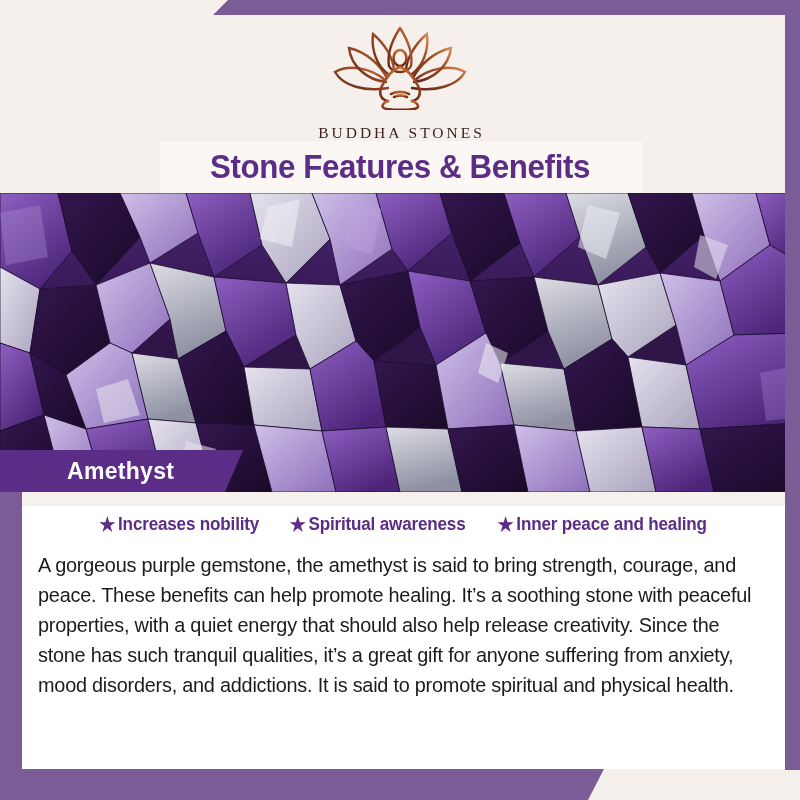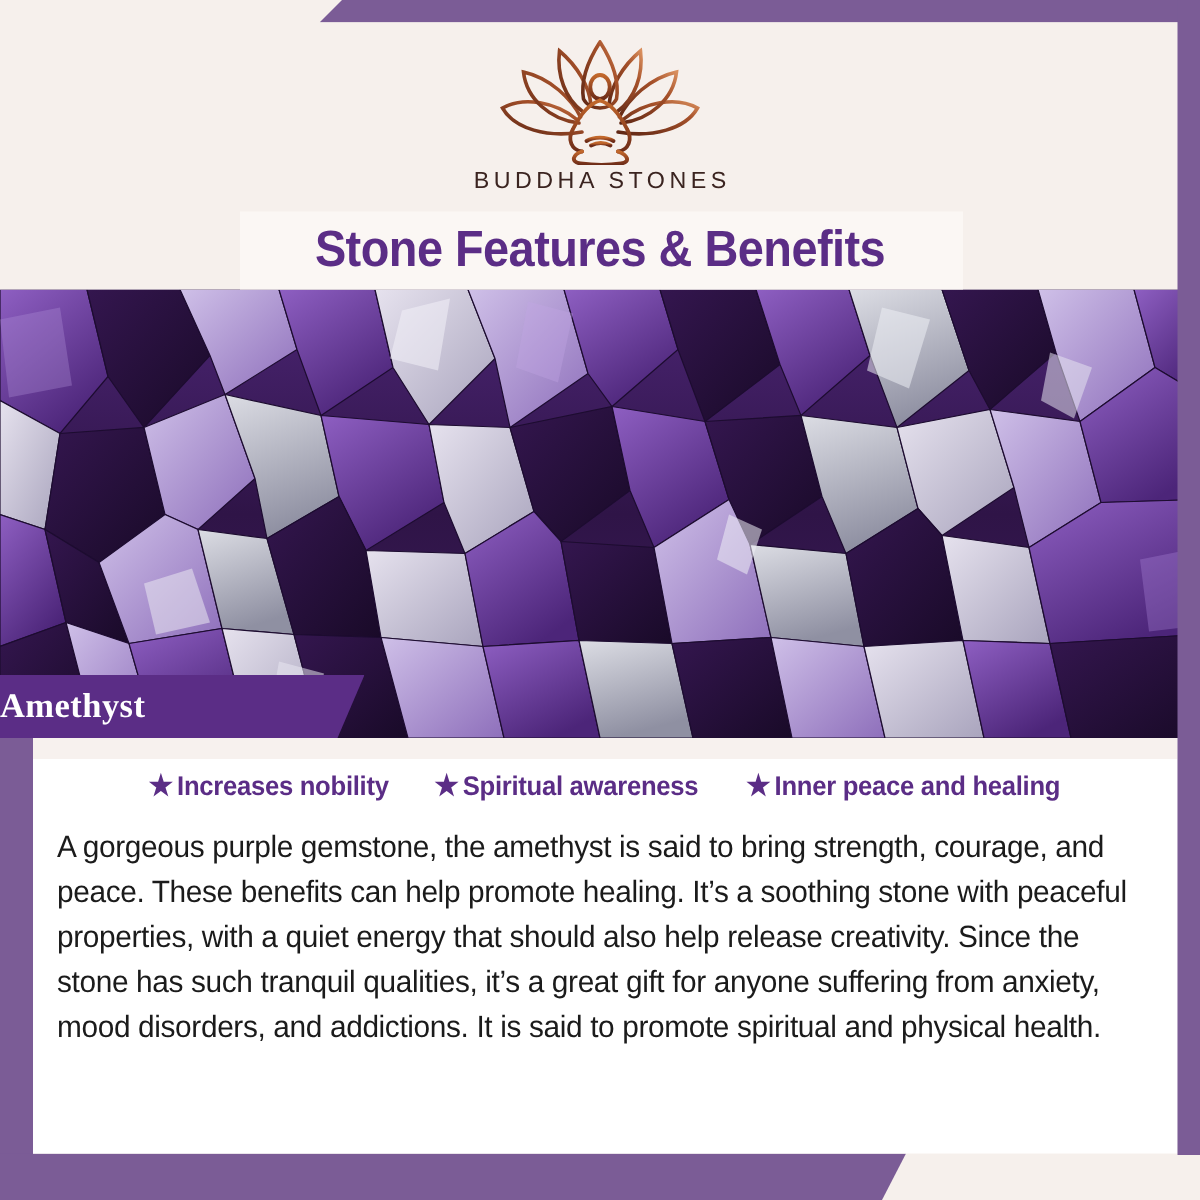--- a/index.html
+++ b/index.html
@@ -80,22 +80,22 @@
     display: flex;
     flex-direction: column;
     align-items: center;
   }
   .logo-mark {
     width: 150px;
     height: 88px;
     display: block;
   }
   .logo-word {
-    margin-top: 2px;
-    font-family: Liberation Sans, sans-serif;
+    margin-top: 14px;
+    font-family: Liberation Serif, serif;
     font-size: 15.5px;
     letter-spacing: 3.0px;
     color: #3b2420;
     text-indent: 3px;
   }
 
   .title-plate {
     position: absolute;
     left: 160px;
     top: 141px;
@@ -145,25 +145,25 @@
     top: 450px;
     width: 243px;
     height: 42px;
     background: #5b2d86;
     clip-path: polygon(0 0, 100% 0, calc(100% - 18px) 100%, 0 100%);
     z-index: 4;
     display: flex;
     align-items: center;
   }
   .stone-banner-label {
+    margin-left: 67px;
     color: #ffffff;
     font-size: 23px;
     font-weight: bold;
     letter-spacing: 0.3px;
-    font-family: Liberation Serif, serif;
   }
 
   
   .panel {
     position: absolute;
     left: 22px;
     top: 492px;
     width: 763px;
     height: 277px;
     background: #ffffff;

